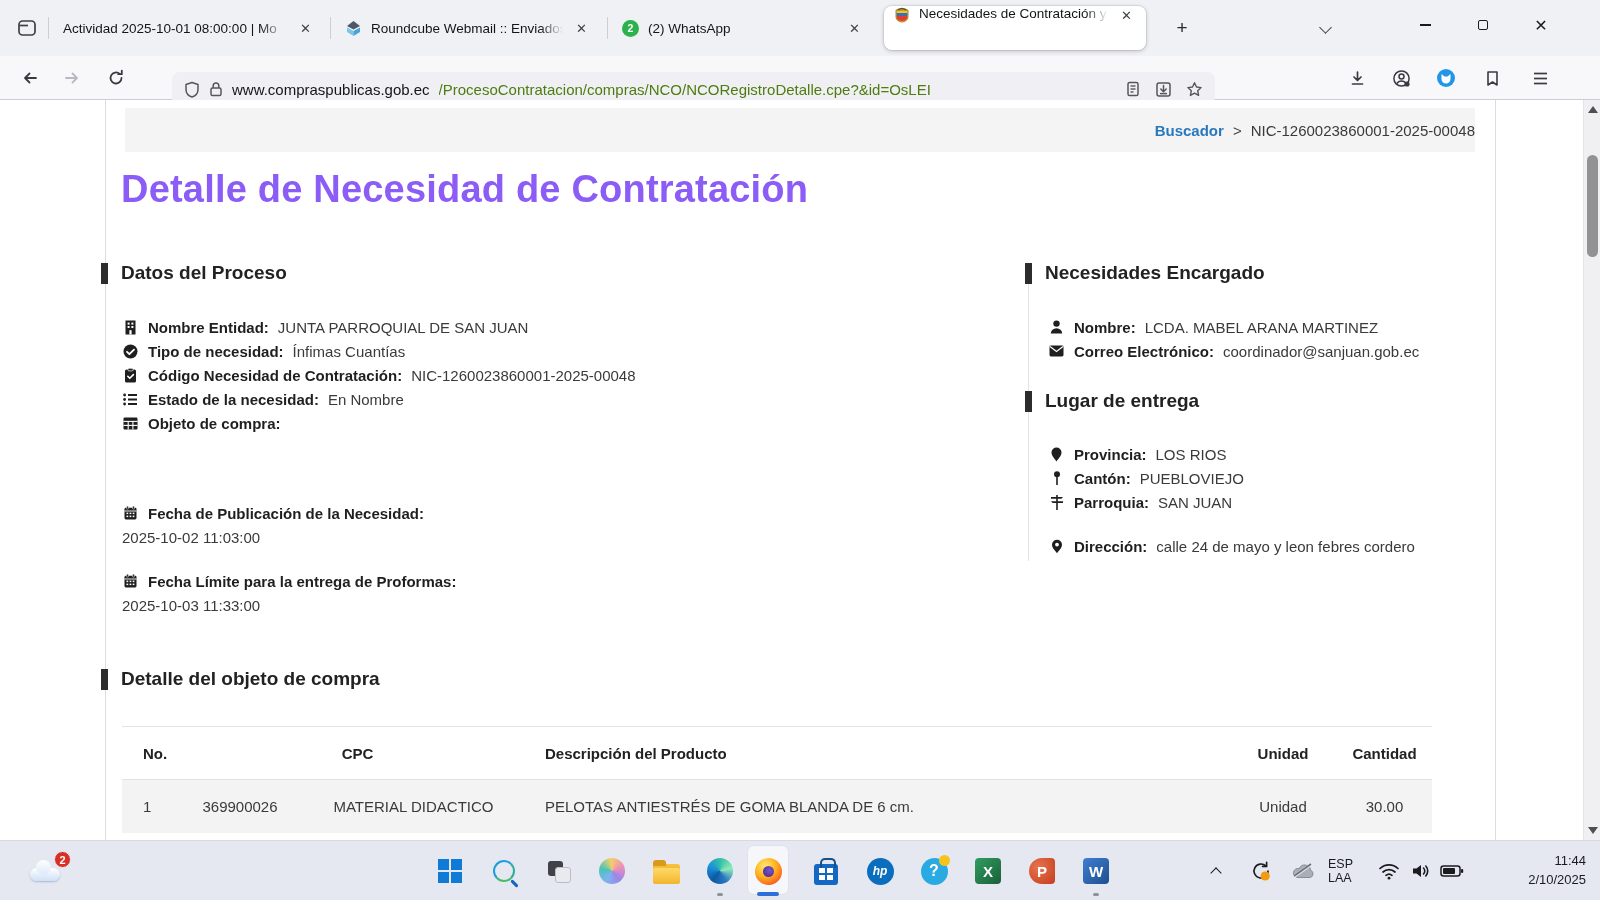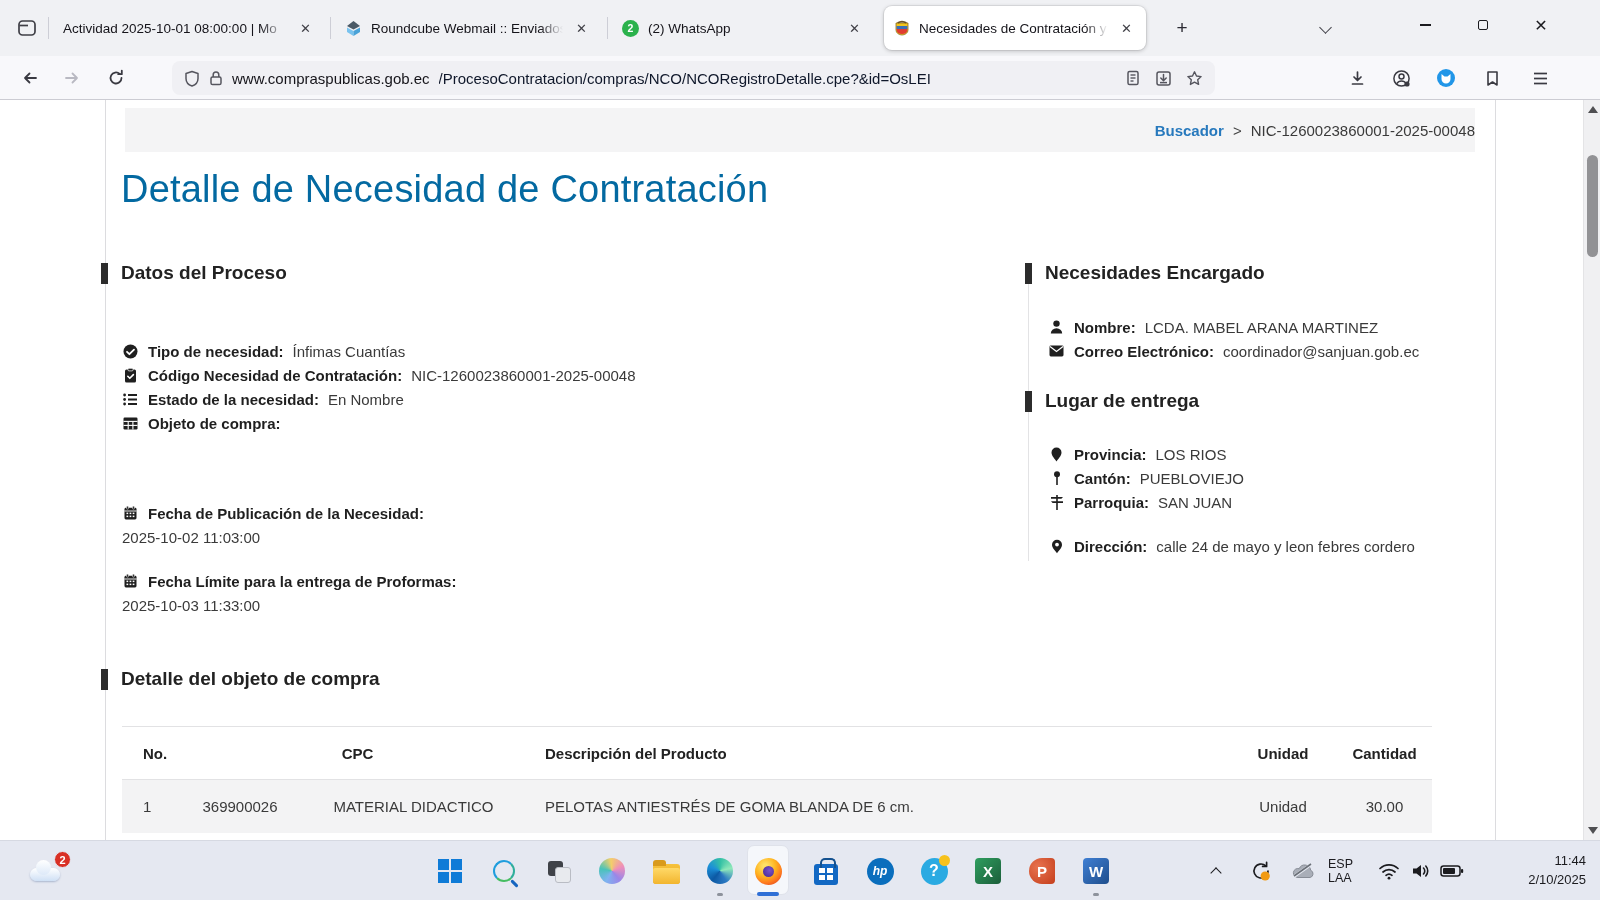--- a/index.html
+++ b/index.html
@@ -8,47 +8,47 @@
 
   
   .tabbar { position:absolute; left:0; top:0; width:1600px; height:56px; background:#f0f1f4; }
   .fxview { position:absolute; left:12px; top:13px; width:30px; height:30px; border-radius:6px; display:flex; align-items:center; justify-content:center; }
   .tab { position:absolute; top:13px; height:30px; display:flex; align-items:center; gap:9px; padding:0 8px; font-size:13.5px; color:#15141a; }
   .tab-label { white-space:nowrap; overflow:hidden; flex:1;
     -webkit-mask-image:linear-gradient(90deg,#000 88%,transparent); mask-image:linear-gradient(90deg,#000 88%,transparent); }
   .tab-close { color:#3f3f46; font-size:13px; padding:2px 4px; }
   .tabdiv { position:absolute; top:17px; width:1px; height:22px; background:#cdced6; }
   .tab-active { position:absolute; left:884px; top:6px; width:262px; height:44px; background:#fff; border-radius:8px;
-    box-shadow:0 0 0 1px rgba(0,0,0,.06), 0 1px 4px rgba(0,0,0,.22); display:flex; align-items:center; gap:9px; padding:0 10px; font-size:13.5px; color:#15141a; }
+    box-shadow:0 0 0 1px rgba(0,0,0,.06), 0 1px 4px rgba(0,0,0,.22); display:flex; align-items:flex-start; gap:9px; padding:0 10px; font-size:13.5px; color:#15141a; }
   .newtab { position:absolute; left:1168px; top:14px; width:28px; height:28px; display:flex; align-items:center; justify-content:center; font-size:19px; color:#2b2b33; border-radius:6px; }
   .chev { width:9px; height:9px; border-right:1.6px solid #3f3f46; border-bottom:1.6px solid #3f3f46; transform:rotate(45deg); }
   .alltabs { position:absolute; left:1312px; top:16px; width:26px; height:22px; display:flex; align-items:center; justify-content:center; }
   .winbtn { position:absolute; top:0; width:50px; height:50px; display:flex; align-items:center; justify-content:center; color:#1b1b1f; }
   .minbar { width:11px; height:1.6px; background:#1b1b1f; }
   .restore { width:10px; height:10px; border:1.4px solid #1b1b1f; border-radius:2px; position:relative; background:#f0f1f4; }
   .restore::before { content:""; position:absolute; left:2px; top:-4px; width:10px; height:10px; border:1.4px solid #1b1b1f; border-radius:2px; z-index:-1; }
   .wa-badge { width:17px; height:17px; border-radius:50%; background:#2bb24c; color:#fff; font-size:10.5px; font-weight:bold; display:flex; align-items:center; justify-content:center; flex:none; }
 
   
   .navbar { position:absolute; left:0; top:56px; width:1600px; height:44px; background:#f8f8fb; border-bottom:1px solid #ccccd3; }
   .navbtn { position:absolute; top:6px; width:32px; height:32px; border-radius:6px; display:flex; align-items:center; justify-content:center; }
-  .urlbar { position:absolute; left:172px; top:5px; width:1043px; height:34px; background:#f0f0f4; border-radius:8px; display:flex; align-items:center; gap:9px; padding:0 12px; }
+  .urlbar { position:absolute; left:172px; top:16px; width:1043px; height:34px; background:#f0f0f4; border-radius:8px; display:flex; align-items:center; gap:9px; padding:0 12px; }
   .url-domain { font-size:15px; color:#15141a; white-space:nowrap; }
-  .url-path { font-size:15px; color:#0f172a; white-space:nowrap; overflow:hidden; flex:1;
+  .url-path { font-size:15px; color:#4d7c0f; white-space:nowrap; overflow:hidden; flex:1;
     -webkit-mask-image:linear-gradient(90deg,#000 92%,transparent); mask-image:linear-gradient(90deg,#000 92%,transparent); }
   .url-actions { display:flex; align-items:center; gap:14px; margin-left:auto; }
 
   
   .content { position:absolute; left:0; top:100px; width:1600px; height:740px; background:#fff; overflow:hidden; }
   .vline { position:absolute; top:0; bottom:0; width:1px; background:#dcdcdf; }
   .breadbar { position:absolute; left:125px; top:8px; width:1350px; height:44px; background:#f4f4f5; display:flex; align-items:center; padding-left:18px; font-size:15px;justify-content:flex-end; }
   .bc-link { color:#2779bd; font-weight:bold; }
   .bc-sep { margin:0 9px; color:#444; }
   .bc-cur { color:#3a3a3a; }
-  .page-title { position:absolute; left:121px; top:68px; font-size:38px; color:#0369a1; font-weight:400; letter-spacing:.2px; }
+  .page-title { position:absolute; left:121px; top:68px; font-size:38px; color:#8b5cf6; font-weight:700; letter-spacing:.2px; }
 
   .sec { position:absolute; display:flex; align-items:center; gap:13px; }
   .marker { width:7px; height:21px; background:#2c2c2c; flex:none; }
   .sec-title { font-size:19px; font-weight:bold; color:#222; }
 
   .frow { position:absolute; display:flex; align-items:center; gap:9px; height:24px; font-size:15px; }
   .frow .ic { width:17px; display:flex; justify-content:center; color:#1f1f1f; flex:none; }
   .flabel { font-weight:bold; color:#1f1f1f; white-space:nowrap; }
   .fvalue { color:#3a3a3a; white-space:nowrap; }
   .ptext { position:absolute; left:122px; top:335px; width:872px; font-size:15px; line-height:24px; color:#3a3a3a; text-align:justify; }
@@ -261,20 +261,34 @@
     <span class="bc-cur">NIC-1260023860001-2025-00048</span>
   </div>
 
   <h1 class="page-title">Detalle de Necesidad de Contratación</h1>
 
   <div class="sec" style="left:101px; top:162px">
     <span class="marker"></span>
     <span class="sec-title">Datos del Proceso</span>
   </div>
 
+  <div class="frow" style="left:122px; top:215px">
+    <span class="ic">
+        <svg width="13" height="15" viewBox="0 0 13 15">
+          <rect x="1.5" y="0.5" width="10" height="14" fill="#1f1f1f"></rect>
+          <rect x="3.6" y="2.6" width="2" height="2" fill="#fff"></rect>
+          <rect x="7.4" y="2.6" width="2" height="2" fill="#fff"></rect>
+          <rect x="3.6" y="6" width="2" height="2" fill="#fff"></rect>
+          <rect x="7.4" y="6" width="2" height="2" fill="#fff"></rect>
+          <rect x="5.4" y="10.2" width="2.2" height="4.3" fill="#fff"></rect>
+        </svg>
+      </span>
+    <span class="flabel">Nombre Entidad:</span>
+    <span class="fvalue">JUNTA PARROQUIAL DE SAN JUAN</span>
+  </div>
   <div class="frow" style="left:122px; top:239px">
     <span class="ic">
         <svg width="15" height="15" viewBox="0 0 15 15">
           <circle cx="7.5" cy="7.5" r="7" fill="#1f1f1f"></circle>
           <path d="M4 7.8 l2.4 2.4 L11 5.6" fill="none" stroke="#fff" stroke-width="1.8" stroke-linecap="round" stroke-linejoin="round"></path>
         </svg>
       </span>
     <span class="flabel">Tipo de necesidad:</span>
     <span class="fvalue">Ínfimas Cuantías</span>
   </div>

